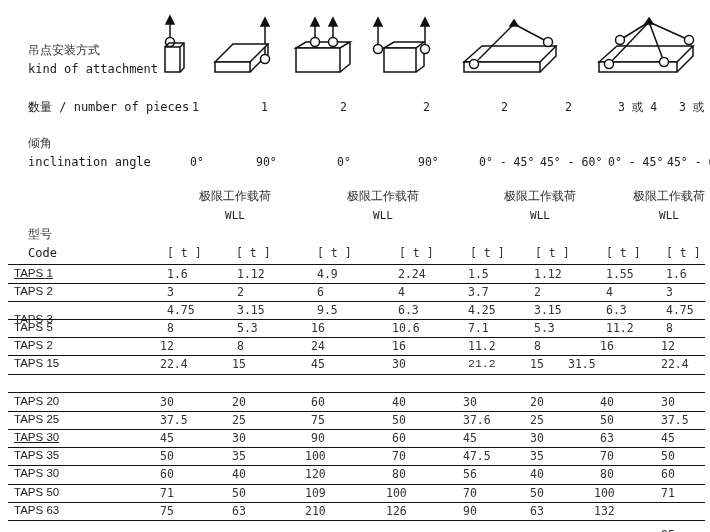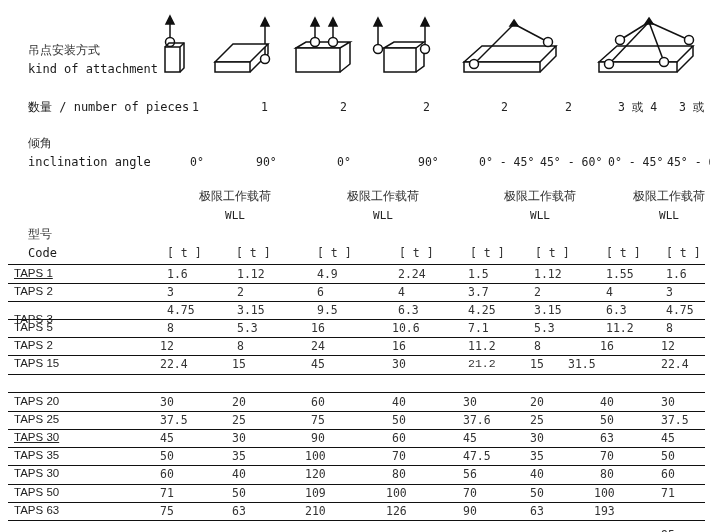--- a/index.html
+++ b/index.html
@@ -282,15 +282,15 @@
   <div class="cell" style="left:661px;top:486px;">71</div>
 </div>
 <div>
   <div class="code" style="top:504px;">TAPS 63</div>
   <div class="cell" style="left:160px;top:504px;">75</div>
   <div class="cell" style="left:232px;top:504px;">63</div>
   <div class="cell" style="left:305px;top:504px;">210</div>
   <div class="cell" style="left:386px;top:504px;">126</div>
   <div class="cell" style="left:463px;top:504px;">90</div>
   <div class="cell" style="left:530px;top:504px;">63</div>
-  <div class="cell" style="left:594px;top:504px;">193</div>
+  <div class="cell" style="left:594px;top:504px;">132</div>
   <div class="cell" style="left:661px;top:528px;">95</div>
 </div>
 
 </body></html>

